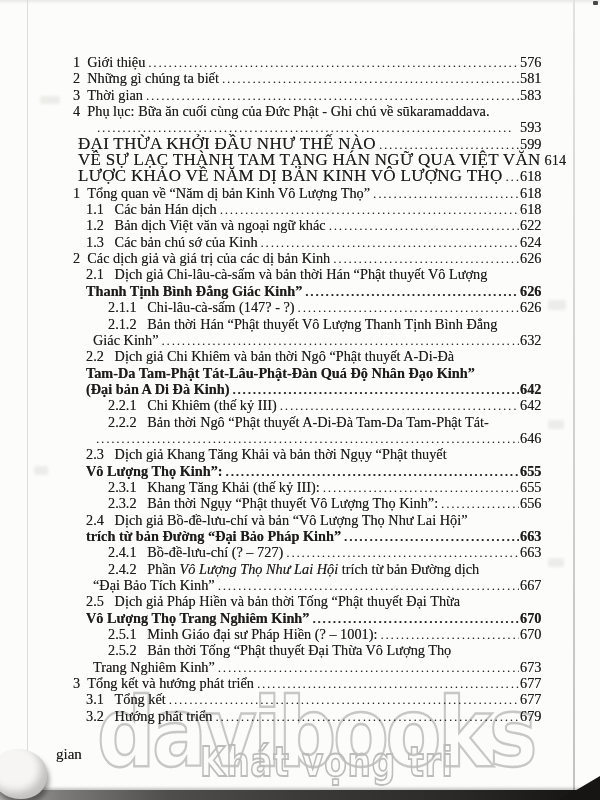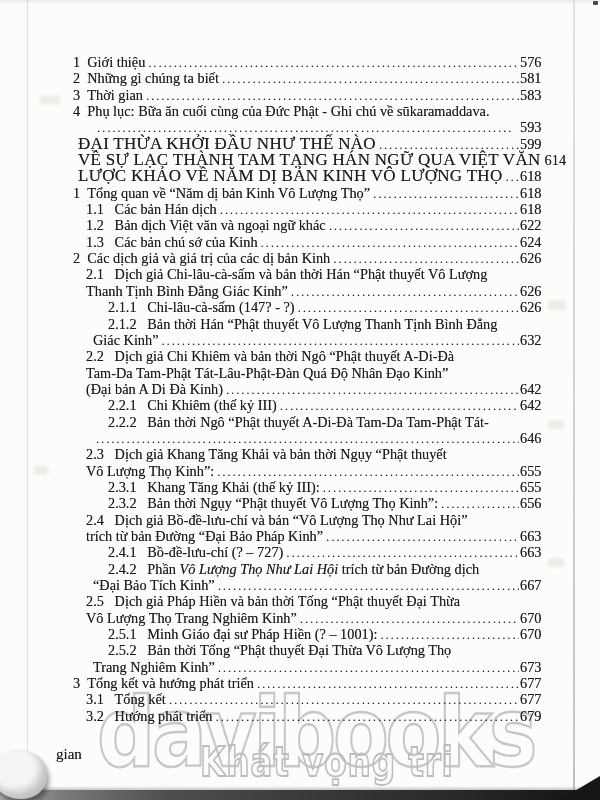--- a/index.html
+++ b/index.html
@@ -17,21 +17,21 @@
   .toc{position:absolute;top:54px;left:73px;right:53px;z-index:3;
        font-size:14.3px;line-height:16.35px;}
   .row{display:flex;align-items:baseline;height:16.35px;white-space:nowrap;}
   .row .txt{text-shadow:0 0 .4px rgba(30,28,27,.6);}
   .caps .txt{font-size:17px;letter-spacing:.3px;}
   .caps{margin-left:5px;}
   .l1{margin-left:0;}
   .l2{margin-left:13px;}
   .l3{margin-left:35px;}
   .cont1{margin-left:15px;gap:6px;}
-  .cont2{margin-left:13px;}
+  .cont2{margin-left:13px;font-weight:bold;}
   .cont3{margin-left:20px;}
   .lead{flex:1;overflow:hidden;margin:0 1px 0 3px;}
   .lead::after{content:"....................................................................................................................................................";
                letter-spacing:1.7px;font-size:13.5px;color:#24211f;}
   .pg{min-width:27px;text-align:left;text-shadow:0 0 .4px rgba(30,28,27,.6);}
 
   
   .folio{position:absolute;left:56px;top:746px;font-size:15px;z-index:3;
          text-shadow:0 0 .4px rgba(30,28,27,.6);}
 

